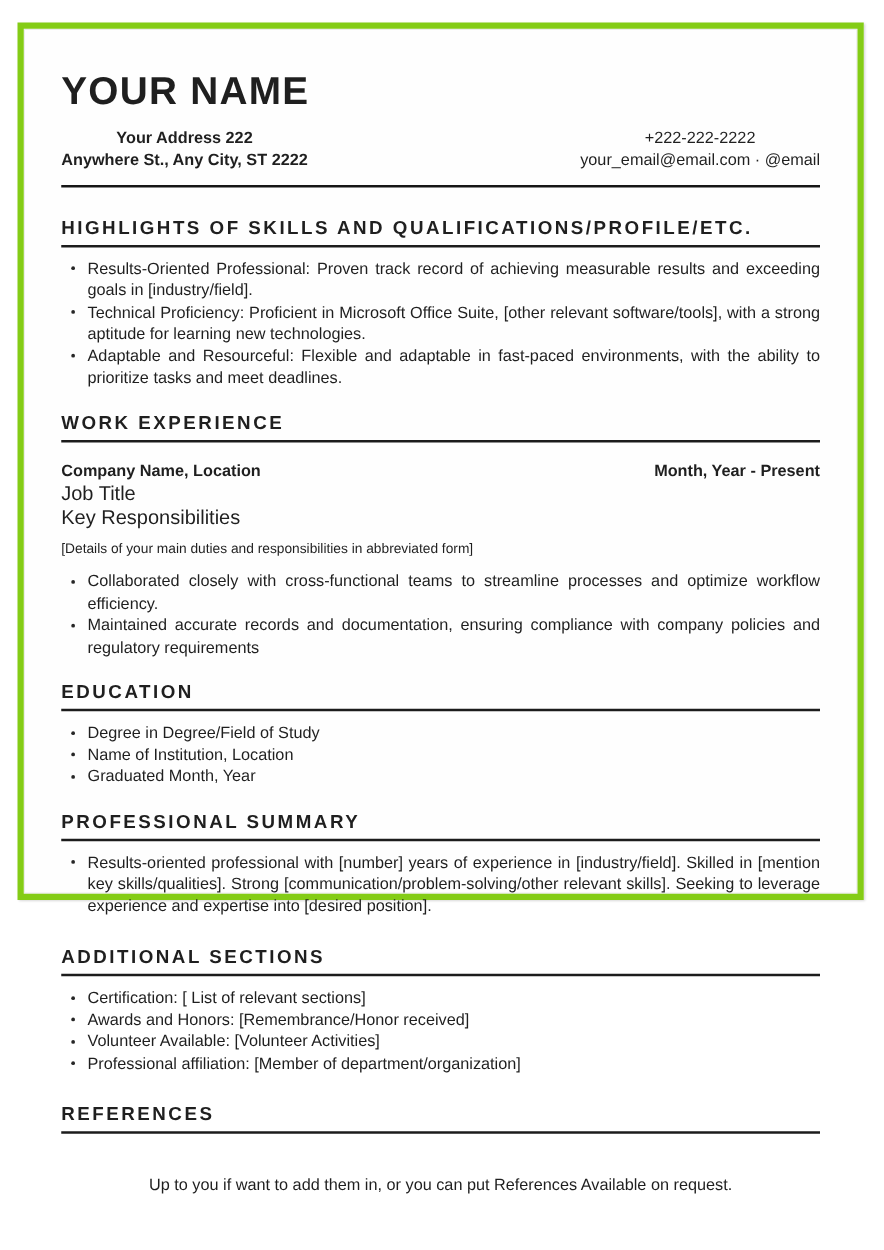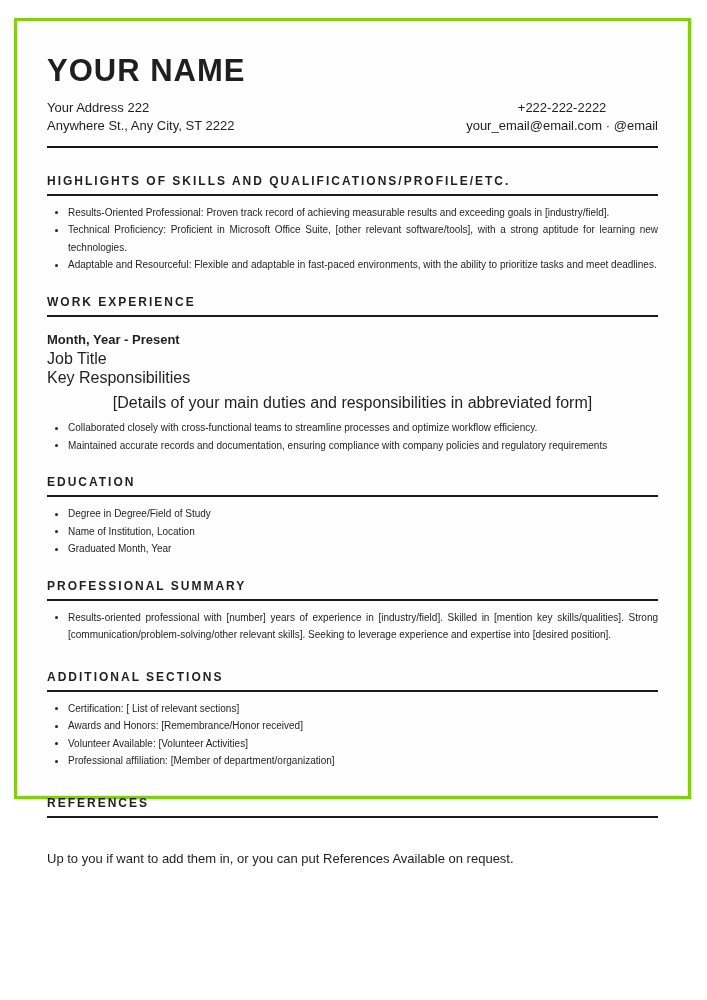--- a/index.html
+++ b/index.html
@@ -10,23 +10,23 @@
     height: 1000px;
     font-family: "Liberation Sans", sans-serif;
     color: #1f1f1f;
     overflow: hidden;
   }
   .sheet {
     position: absolute;
     left: 14px;
     top: 18px;
     width: 677px;
-    height: 781px;
+    height: 702px;
     background: #fefefe;
-    border: 3px solid #84cc16;
+    border: 5px solid #84cc16;
     box-shadow: 1px 1px 2px rgba(0,0,0,0.18), inset 0 0 0 1px #ececec;
     box-sizing: border-box;
   }
   .content {
     padding: 34px 30px 0 30px;
   }
   
   .name {
     font-size: 31px;
     font-weight: bold;
@@ -36,44 +36,44 @@
     white-space: nowrap;
   }
   .contact-row {
     display: flex;
     justify-content: space-between;
     align-items: flex-start;
     margin-top: 11px;
     font-size: 13px;
     line-height: 18px;
   }
-  .contact-left  { text-align: left; }
+  .contact-left  { text-align: center; font-weight: bold; }
   .contact-right { text-align: center; }
   .header-rule {
     margin-top: 11px;
     border: 0;
     border-top: 2px solid #161616;
     height: 0;
   }
   
   .section       { margin-top: 24px; }
   .section.tight { margin-top: 19px; }
   .section.wide  { }
   .section-title {
-    font-size: 12px;
+    font-size: 15px;
     font-weight: bold;
     letter-spacing: 2px;
     line-height: 18px;
     padding-bottom: 4px;
     border-bottom: 2px solid #1c1c1c;
     margin: 0;
   }
   
   .body-text, li {
-    font-size: 10px;
+    font-size: 13px;
     line-height: 17.5px;
   }
   ul.bullets {
     list-style: none;
     margin: 8px 0 0 0;
     padding: 0;
   }
   ul.bullets li {
     position: relative;
     padding-left: 21px;
@@ -98,28 +98,28 @@
     font-weight: bold;
     line-height: 19px;
   }
   .job-line {
     font-size: 16px;
     font-weight: normal;
     line-height: 19px;
   }
   .duties-note {
     margin-top: 7px;
-    font-size: 16px;
+    font-size: 11px;
     line-height: 17.5px;
-    text-align: center;
   }
   .work-list { margin-top: 1px; }
   
   .references-note {
     margin-top: 32px;
+    text-align: center;
     font-size: 13px;
     line-height: 17.5px;
   }
 </style>
 </head>
 <body>
 
 <div class="sheet">
   <div class="content">
 
@@ -144,20 +144,21 @@
         <li>Results-Oriented Professional: Proven track record of achieving measurable results and exceeding goals in [industry/field].</li>
         <li>Technical Proficiency: Proficient in Microsoft Office Suite, [other relevant software/tools], with a strong aptitude for learning new technologies.</li>
         <li>Adaptable and Resourceful: Flexible and adaptable in fast-paced environments, with the ability to prioritize tasks and meet deadlines.</li>
       </ul>
     </div>
 
     <div class="section tight">
       <h2 class="section-title">WORK EXPERIENCE</h2>
       <div class="job-head">
         <div class="job-row">
+          <span>Company Name, Location</span>
           <span>Month, Year - Present</span>
         </div>
         <div class="job-line">Job Title</div>
         <div class="job-line">Key Responsibilities</div>
       </div>
       <div class="duties-note">[Details of your main duties and responsibilities in abbreviated form]</div>
       <ul class="bullets work-list">
         <li>Collaborated closely with cross-functional teams to streamline processes and optimize workflow efficiency.</li>
         <li>Maintained accurate records and documentation, ensuring compliance with company policies and regulatory requirements</li>
       </ul>

